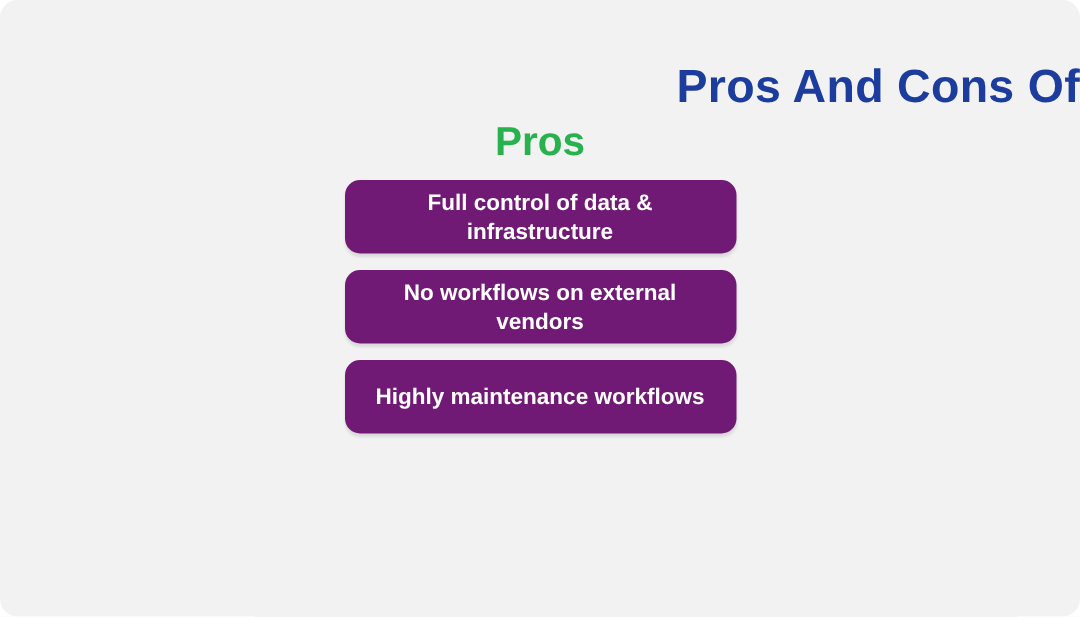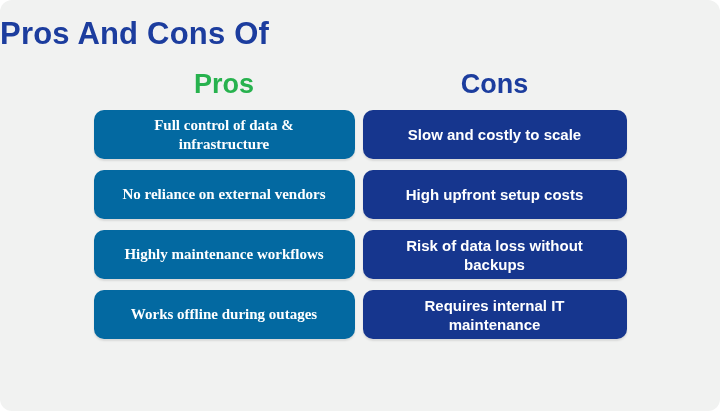--- a/index.html
+++ b/index.html
@@ -11,33 +11,33 @@
   .canvas {
     position: relative;
     width: 720px;
     height: 411px;
     background: #f1f2f1;
     border-radius: 12px;
     overflow: hidden;
   }
   .title {
     margin: 0;
-    padding-top: 16px;
-    text-align: left;
+    padding-top: 40px;
+    text-align: right;
     font-size: 31px;
     line-height: 36px;
     font-weight: 800;
     letter-spacing: 0.2px;
     color: #1c3d9e;
   }
   .columns {
     display: flex;
     justify-content: center;
     gap: 8px;
-    margin-top: 15px;
+    margin-top: 1px;
   }
   .col {
     display: flex;
     flex-direction: column;
   }
   .col.pros { width: 261px; }
   .col.cons { width: 264px; }
   .col-header {
     text-align: center;
     font-size: 27px;
@@ -56,44 +56,36 @@
     justify-content: center;
     text-align: center;
     padding: 2px 16px;
     box-sizing: border-box;
     color: #ffffff;
     font-size: 15px;
     font-weight: 700;
     line-height: 19px;
     box-shadow: 0 2px 2px rgba(0,0,0,0.10);
   }
-  .box.green { background: #0369a1; font-family: Liberation Serif, serif; }
+  .box.green { background: #701a75; }
   .box.blue  { background: #16368e; }
 </style>
 </head>
 <body>
 
 <div class="canvas">
 
   <h1 class="title">
     <span>Pros And Cons Of</span><br>
   </h1>
 
   <div class="columns">
 
     <div class="col pros">
       <div class="col-header pros-header">Pros</div>
       <div class="box green">Full control of data &amp; infrastructure</div>
-      <div class="box green">No reliance on external vendors</div>
+      <div class="box green">No workflows on external vendors</div>
       <div class="box green">Highly maintenance workflows</div>
-      <div class="box green">Works offline during outages</div>
     </div>
 
-    <div class="col cons">
-      <div class="col-header cons-header">Cons</div>
-      <div class="box blue">Slow and costly to scale</div>
-      <div class="box blue">High upfront setup costs</div>
-      <div class="box blue">Risk of data loss without backups</div>
-      <div class="box blue">Requires internal IT maintenance</div>
-    </div>
 
   </div>
 </div>
 
 </body></html>

